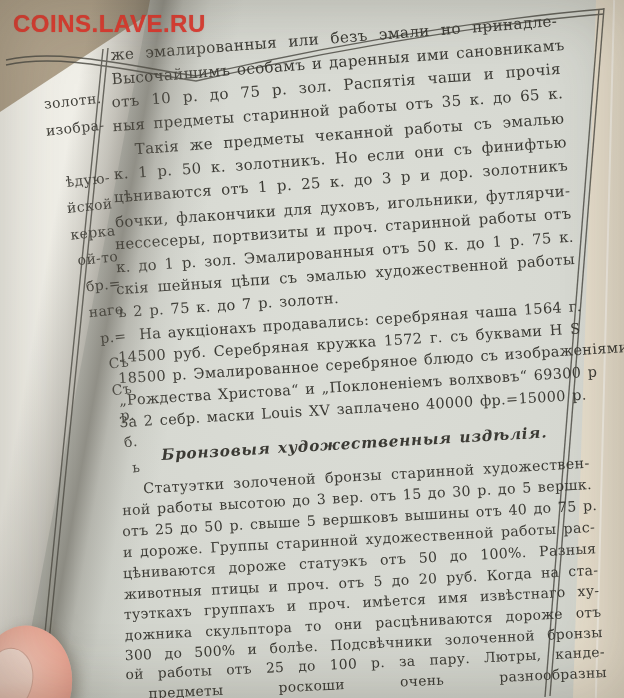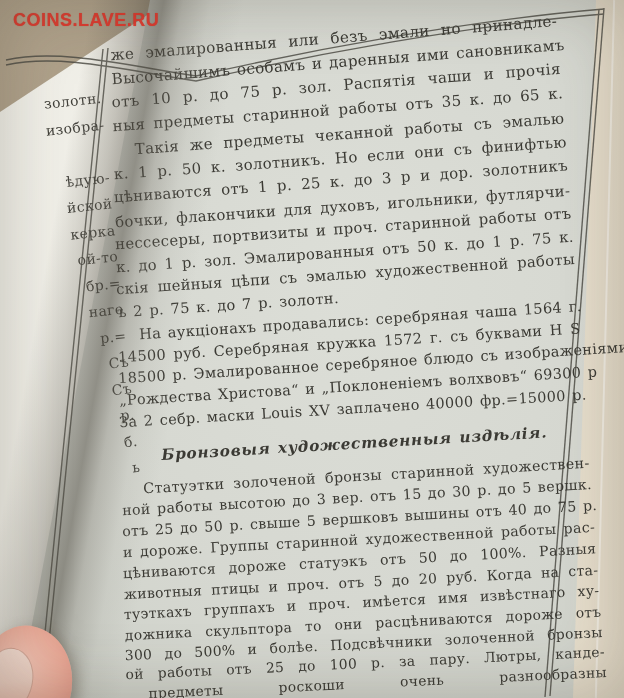--- a/index.html
+++ b/index.html
@@ -55,21 +55,21 @@
   .finger{position:absolute;left:-24px;top:626px;width:96px;height:118px;
     border-radius:46% 54% 48% 52%;transform:rotate(16deg);
     background:radial-gradient(circle at 38% 38%,#f4c9ba 0%,#eaab99 45%,#dd9484 72%,#cd8374 100%);
     box-shadow:6px 2px 14px rgba(80,70,55,.35);}
   .nail{position:absolute;left:8px;top:26px;width:46px;height:60px;
     border-radius:50% 50% 46% 46%;transform:rotate(-6deg);
     background:linear-gradient(165deg,#f3dcd1 0%,#eccfc2 55%,#e2b4a4 100%);
     border:1px solid rgba(185,130,112,.55);}
 
   .watermark{position:absolute;left:13px;top:10px;
-    font-family:"Liberation Sans","DejaVu Sans",sans-serif;font-weight:700;font-size:18px;
+    font-family:"Liberation Sans","DejaVu Sans",sans-serif;font-weight:700;font-size:24px;
     letter-spacing:.5px;color:#e0362b;opacity:.93;text-shadow:0 0 1px rgba(185,35,25,.6);}
 
   .vignette{position:absolute;inset:0;pointer-events:none;
     box-shadow:inset 0 0 70px rgba(60,54,40,.28);}
 </style>
 </head>
 <body>
 
 <div class="photo">
   <div class="table-bg"></div>

